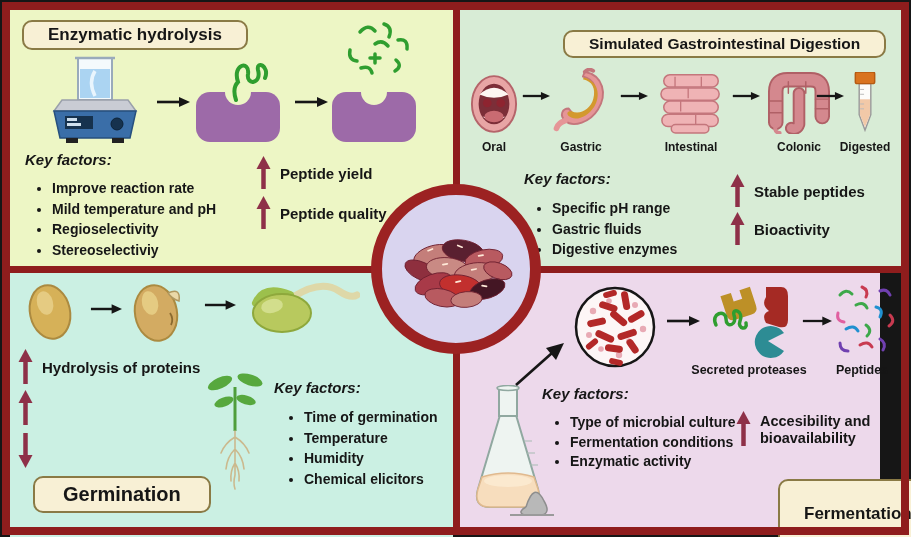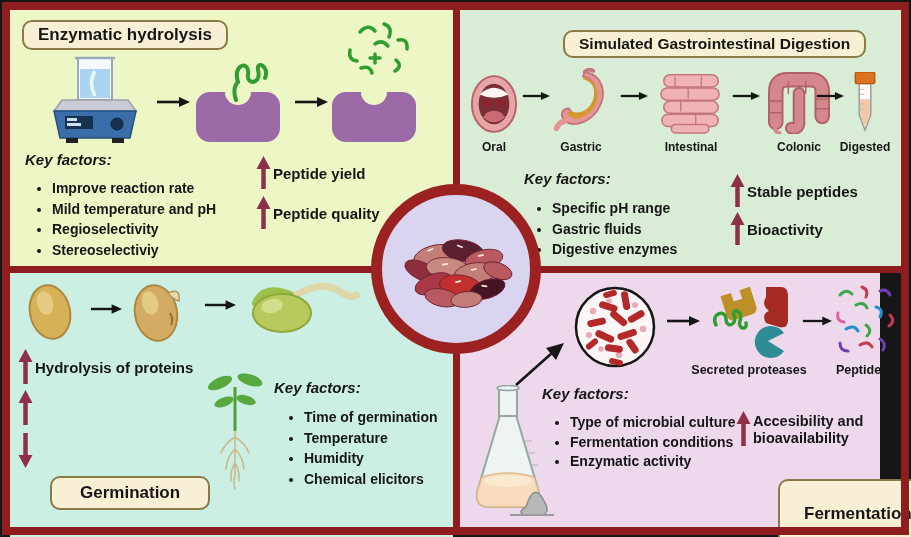--- a/index.html
+++ b/index.html
@@ -9,25 +9,25 @@
   .quad{position:absolute;box-sizing:border-box;}
   #quad-tl{left:10px;top:10px;width:443px;height:256px;background:var(--quad_tl_bg);}
   #quad-tr{left:460px;top:10px;width:441px;height:256px;background:var(--quad_tr_bg);}
   #quad-bl{left:10px;top:273px;width:443px;height:316px;background:var(--quad_bl_bg);}
   #quad-br{left:460px;top:273px;width:420px;height:254px;background:var(--quad_br_bg);}
   .divider{position:absolute;background:var(--frame_border);z-index:2;}
   #divider-v{left:453px;top:10px;width:7px;height:517px;}
   #divider-h{left:10px;top:266px;width:891px;height:7px;}
   .abs{position:absolute;}
   .pill{position:absolute;background:var(--pill_bg);border:2px solid var(--pill_border);
-        border-radius:10px;padding:3px 14px;font-weight:bold;white-space:nowrap;}
+        border-radius:10px;padding:3px 24px;font-weight:bold;white-space:nowrap;}
   .kf{position:absolute;font-style:italic;font-weight:bold;font-size:15px;}
   ul.blist{position:absolute;margin:0;padding-left:18px;font-weight:bold;font-size:14px;line-height:20.5px;}
   ul.blist li{margin:0;}
-  .outcome{position:absolute;display:flex;align-items:center;gap:2px;font-weight:bold;font-size:15px;}
+  .outcome{position:absolute;display:flex;align-items:center;gap:9px;font-weight:bold;font-size:15px;}
   .outcome .olabel{line-height:17px;}
   .stage{position:absolute;top:48px;height:98px;text-align:center;}
   .stage svg{position:absolute;bottom:22px;left:50%;transform:translateX(-50%);}
   .stage .slabel{position:absolute;bottom:2px;left:0;width:100%;font-weight:bold;font-size:12px;margin-top:21px;}
   .minilabel{position:absolute;font-weight:bold;font-size:12.5px;text-align:center;}
   #center-circle{position:absolute;left:371px;top:184px;width:170px;height:170px;border-radius:50%;
     background:var(--circle_bg);border:11px solid var(--circle_ring);box-sizing:border-box;z-index:6;
     display:flex;align-items:center;justify-content:center;}
 </style>
 </head>
@@ -283,21 +283,21 @@
 
     <div class="kf" style="left:264px;top:106px;">Key factors:</div>
 
     <ul class="blist" style="left:276px;top:134px;">
       <li>Time of germination</li>
       <li>Temperature</li>
       <li>Humidity</li>
       <li>Chemical elicitors</li>
     </ul>
 
-    <div class="pill" style="left:40px;top:203px;font-size:17px;padding:5px 28px;">
+    <div class="pill" style="left:23px;top:203px;font-size:20px;padding:5px 28px;">
       <span>Germination</span>
     </div>
   </div>
 
   <div class="quad" id="quad-br">
     <svg class="abs" style="left:6px;top:112px;" width="92" height="136" viewBox="0 0 92 136">
       <path d="M34,30 L12,104 Q7,122 24,122 L60,122 Q77,122 72,104 L50,30 Z" fill="#eef4f1" stroke="#90a8a0" stroke-width="2"></path>
       <path d="M16,92 Q42,84 68,92 L72,104 Q77,122 60,122 L24,122 Q7,122 12,104 Z" fill="#f7ddbd" stroke="#e0b98e" stroke-width="1.5"></path>
       <ellipse cx="42" cy="96" rx="24" ry="6" fill="#fbe9cf"></ellipse>
       <rect x="33" y="2" width="18" height="29" fill="#eef4f1" stroke="#90a8a0" stroke-width="2"></rect>

